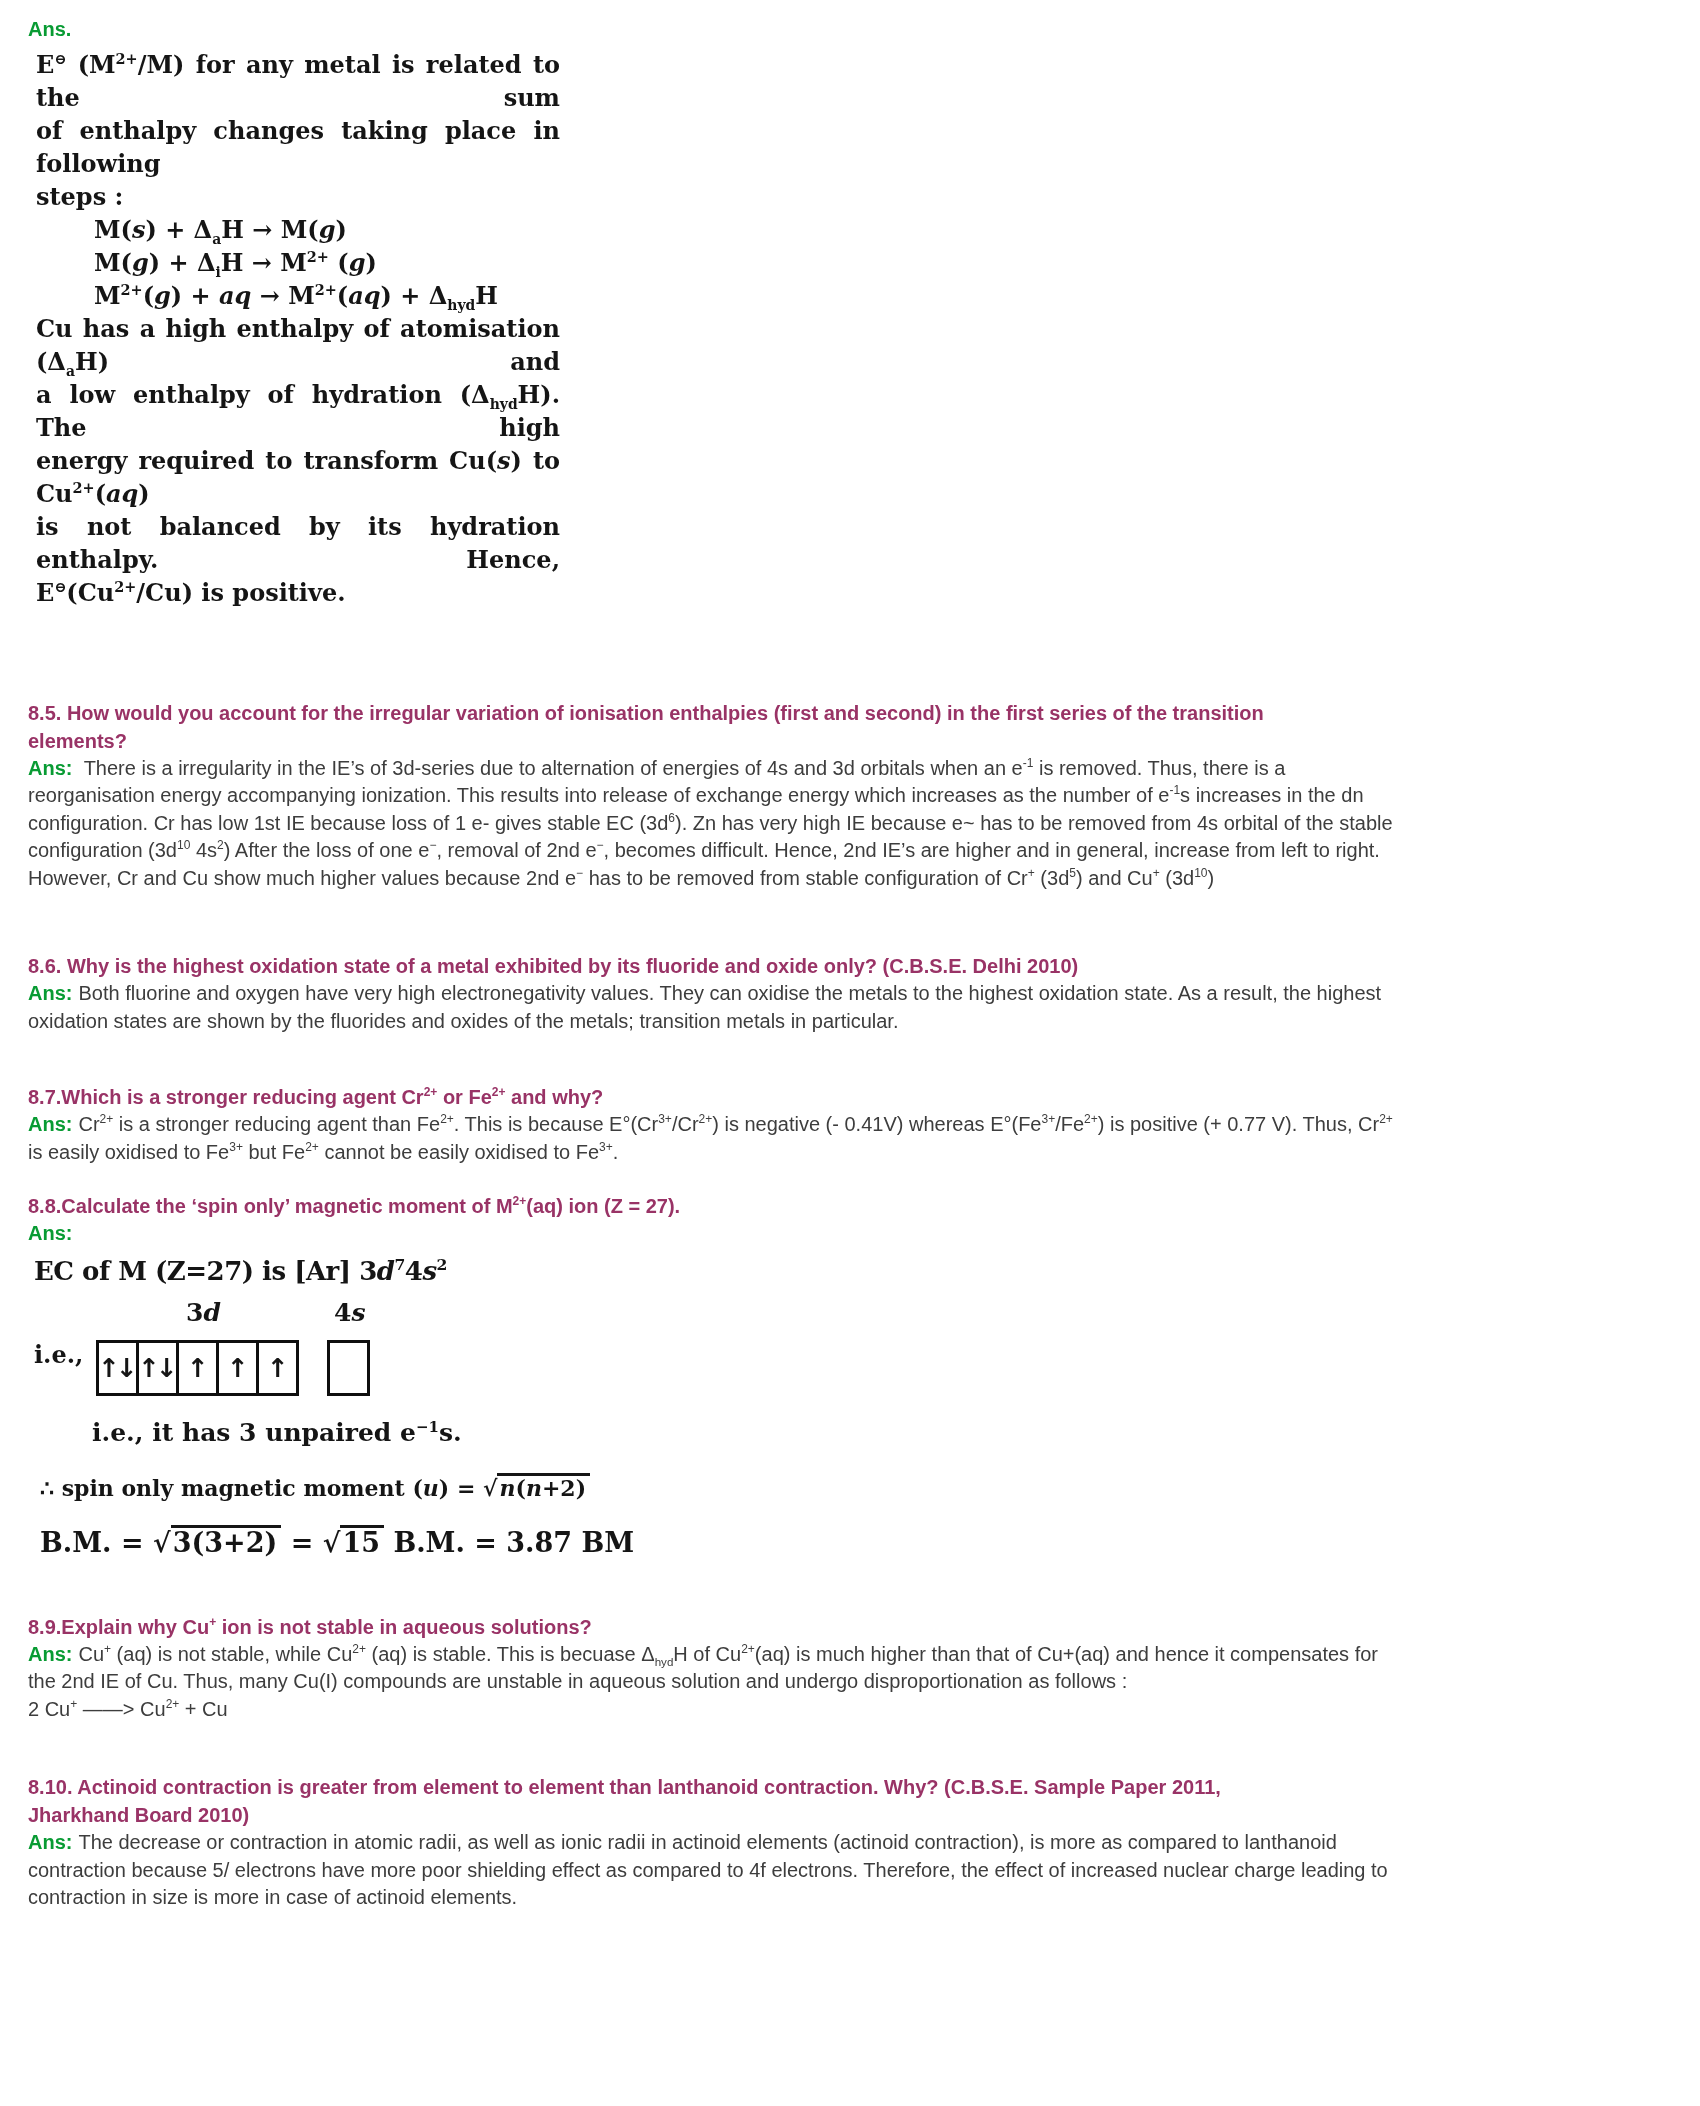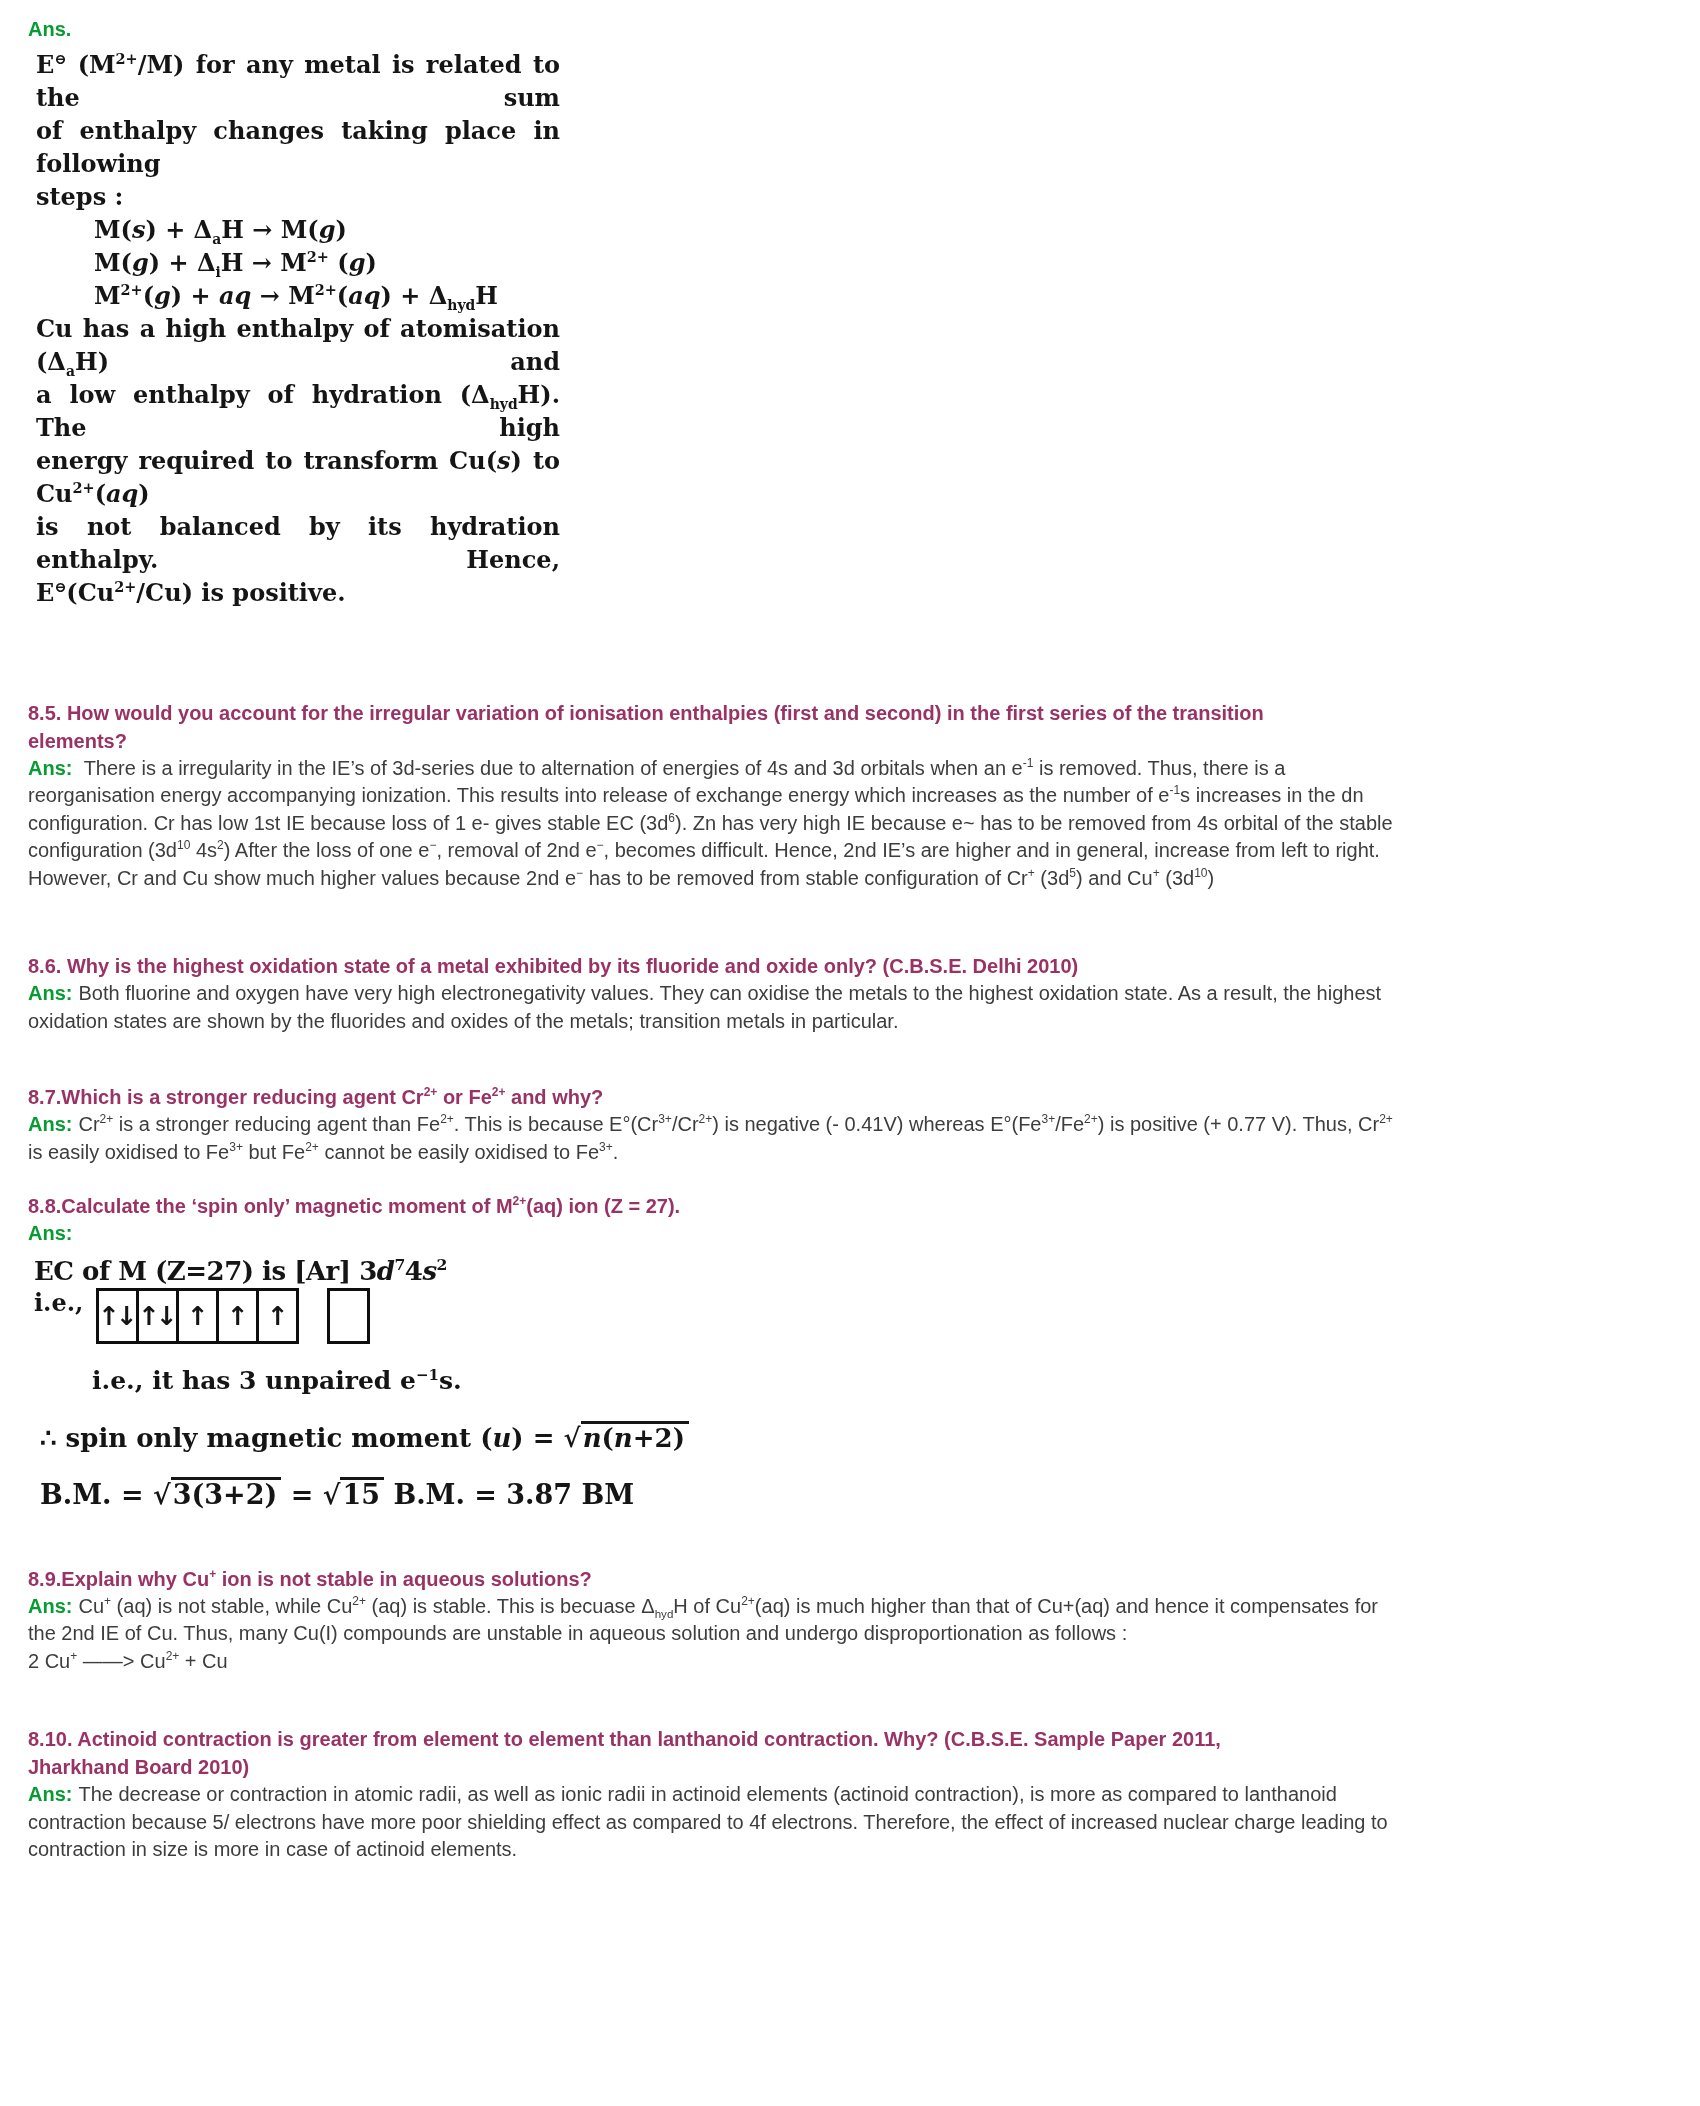--- a/index.html
+++ b/index.html
@@ -32,21 +32,21 @@
   .ie { font-size:24px; width:62px; flex:0 0 62px; }
   .obox {
     width:43px; height:56px; border:3px solid #0e0e0e; margin-left:-3px;
     display:flex; align-items:center; justify-content:center;
     font-family:"DejaVu Sans",sans-serif; font-weight:700; font-size:26px;
     letter-spacing:-4px; text-indent:-3px;
   }
   .obox.first { margin-left:0; }
   .obox.gap { margin-left:28px; }
   .unpaired { margin:22px 0 0 58px; font-size:25px; }
-  .moment { margin:26px 0 0 6px; font-size:26px; }
+  .moment { margin:26px 0 0 6px; font-size:22px; }
   .bm { margin:24px 0 0 6px; font-size:27px; }
   .rad { display:inline-block; border-top:3px solid currentColor; padding:1px 4px 0 2px; line-height:1.05; }
 
   
   .sec-q85 { margin-top:90px; }
   .sec-q86 { margin-top:60px; }
   .sec-q87 { margin-top:48px; }
   .sec-q88 { margin-top:26px; }
   .sec-q89 { margin-top:55px; }
   .sec-q810 { margin-top:50px; }
@@ -98,20 +98,24 @@
     </p>
   </section>
 
   <section class="sec-q88">
     <div class="qhead">8.8.Calculate the ‘spin only’ magnetic moment of M<sup>2+</sup>(aq) ion (Z = 27).</div>
     <p class="ansline">
       <span class="glabel">Ans:</span>
     </p>
     <div class="scanblk scan2">
       <div class="ec1">EC of M (Z=27) is [Ar] 3<i>d</i><sup>7</sup>4<i>s</i><sup>2</sup></div>
+      <div class="orb-labels">
+        <span class="l3d">3<i>d</i></span>
+        <span class="l4s">4<i>s</i></span>
+      </div>
       <div class="orow">
         <span class="ie">i.e.,</span>
         <div class="obox first">↑↓</div>
         <div class="obox">↑↓</div>
         <div class="obox">↑</div>
         <div class="obox">↑</div>
         <div class="obox">↑</div>
         <div class="obox gap"></div>
       </div>
       <div class="unpaired">i.e., it has 3 unpaired e<sup>−1</sup>s.</div>

